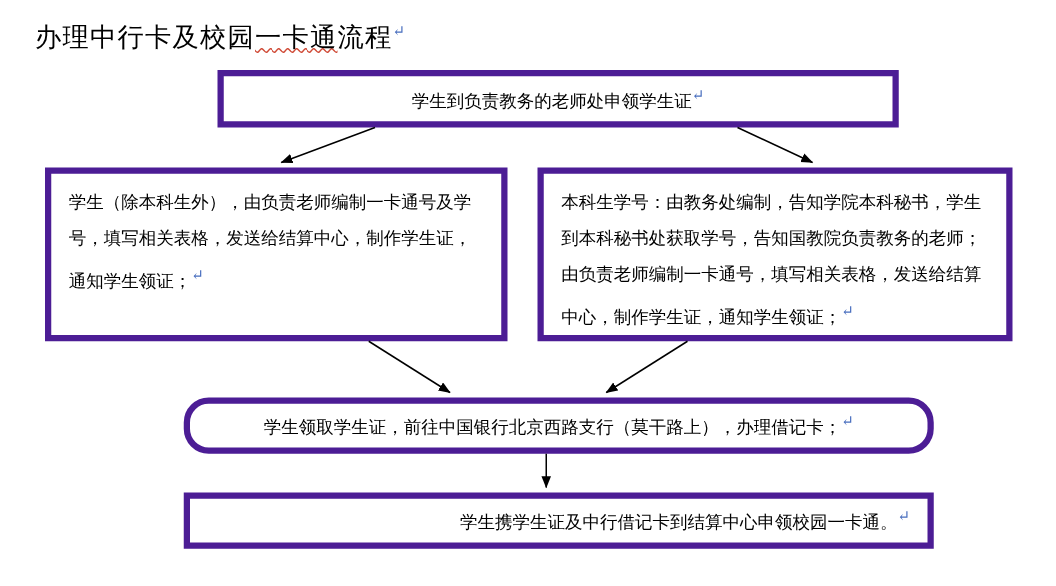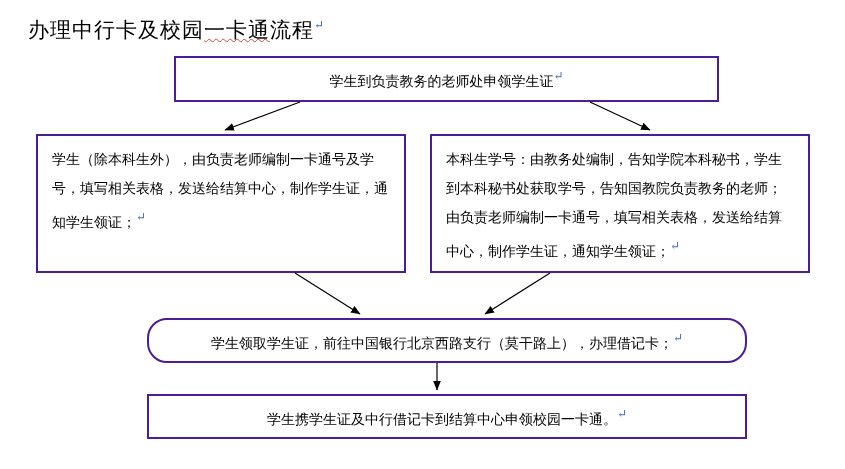--- a/index.html
+++ b/index.html
@@ -37,21 +37,21 @@
     text-decoration-thickness: 1px;
   }
   .pilcrow {
     font-size: 12px;
     color: #4a6fbf;
     vertical-align: super;
   }
   .box {
     position: absolute;
     box-sizing: border-box;
-    border: 2px solid #4c1d95;
+    border: 5px solid #4c1d95;
     background: #ffffff;
     font-size: 14px;
     line-height: 29px;
     padding: 0 14px;
   }
   .box.center {
     text-align: center;
   }
   .box.justify {
     text-align: left;
@@ -98,21 +98,21 @@
   </div>
 
   <div class="box justify topalign" style="left:430px; top:134px; width:380px; height:139px;">
     <span class="box-inner"><span>本科生学号：由教务处编制，告知学院本科秘书，学生到本科秘书处获取学号，告知国教院负责教务的老师；由负责老师编制一卡通号，填写相关表格，发送给结算中心，制作学生证，通知学生领证；</span><span class="pilcrow">↵</span></span>
   </div>
 
   <div class="box center vcenter" style="left:147px; top:318px; width:600px; height:45px;border-radius:20px;">
     <span class="box-inner"><span>学生领取学生证，前往中国银行北京西路支行（莫干路上），办理借记卡；</span><span class="pilcrow">↵</span></span>
   </div>
 
-  <div class="box center vcenter" style="left:147px; top:394px; width:600px; height:45px;">
+  <div class="box center vcenter" style="left:147px; top:394px; width:600px; height:45px;text-align:right;">
     <span class="box-inner"><span>学生携学生证及中行借记卡到结算中心申领校园一卡通。</span><span class="pilcrow">↵</span></span>
   </div>
 
   <svg class="arrows" viewBox="0 0 845 469">
     <defs>
       <marker id="arrowhead" markerWidth="9" markerHeight="9" refX="7.5" refY="3.2" orient="auto" markerUnits="strokeWidth">
         <path d="M0,0 L8,3.2 L0,6.4 z" fill="#000000"></path>
       </marker>
     </defs>
 

